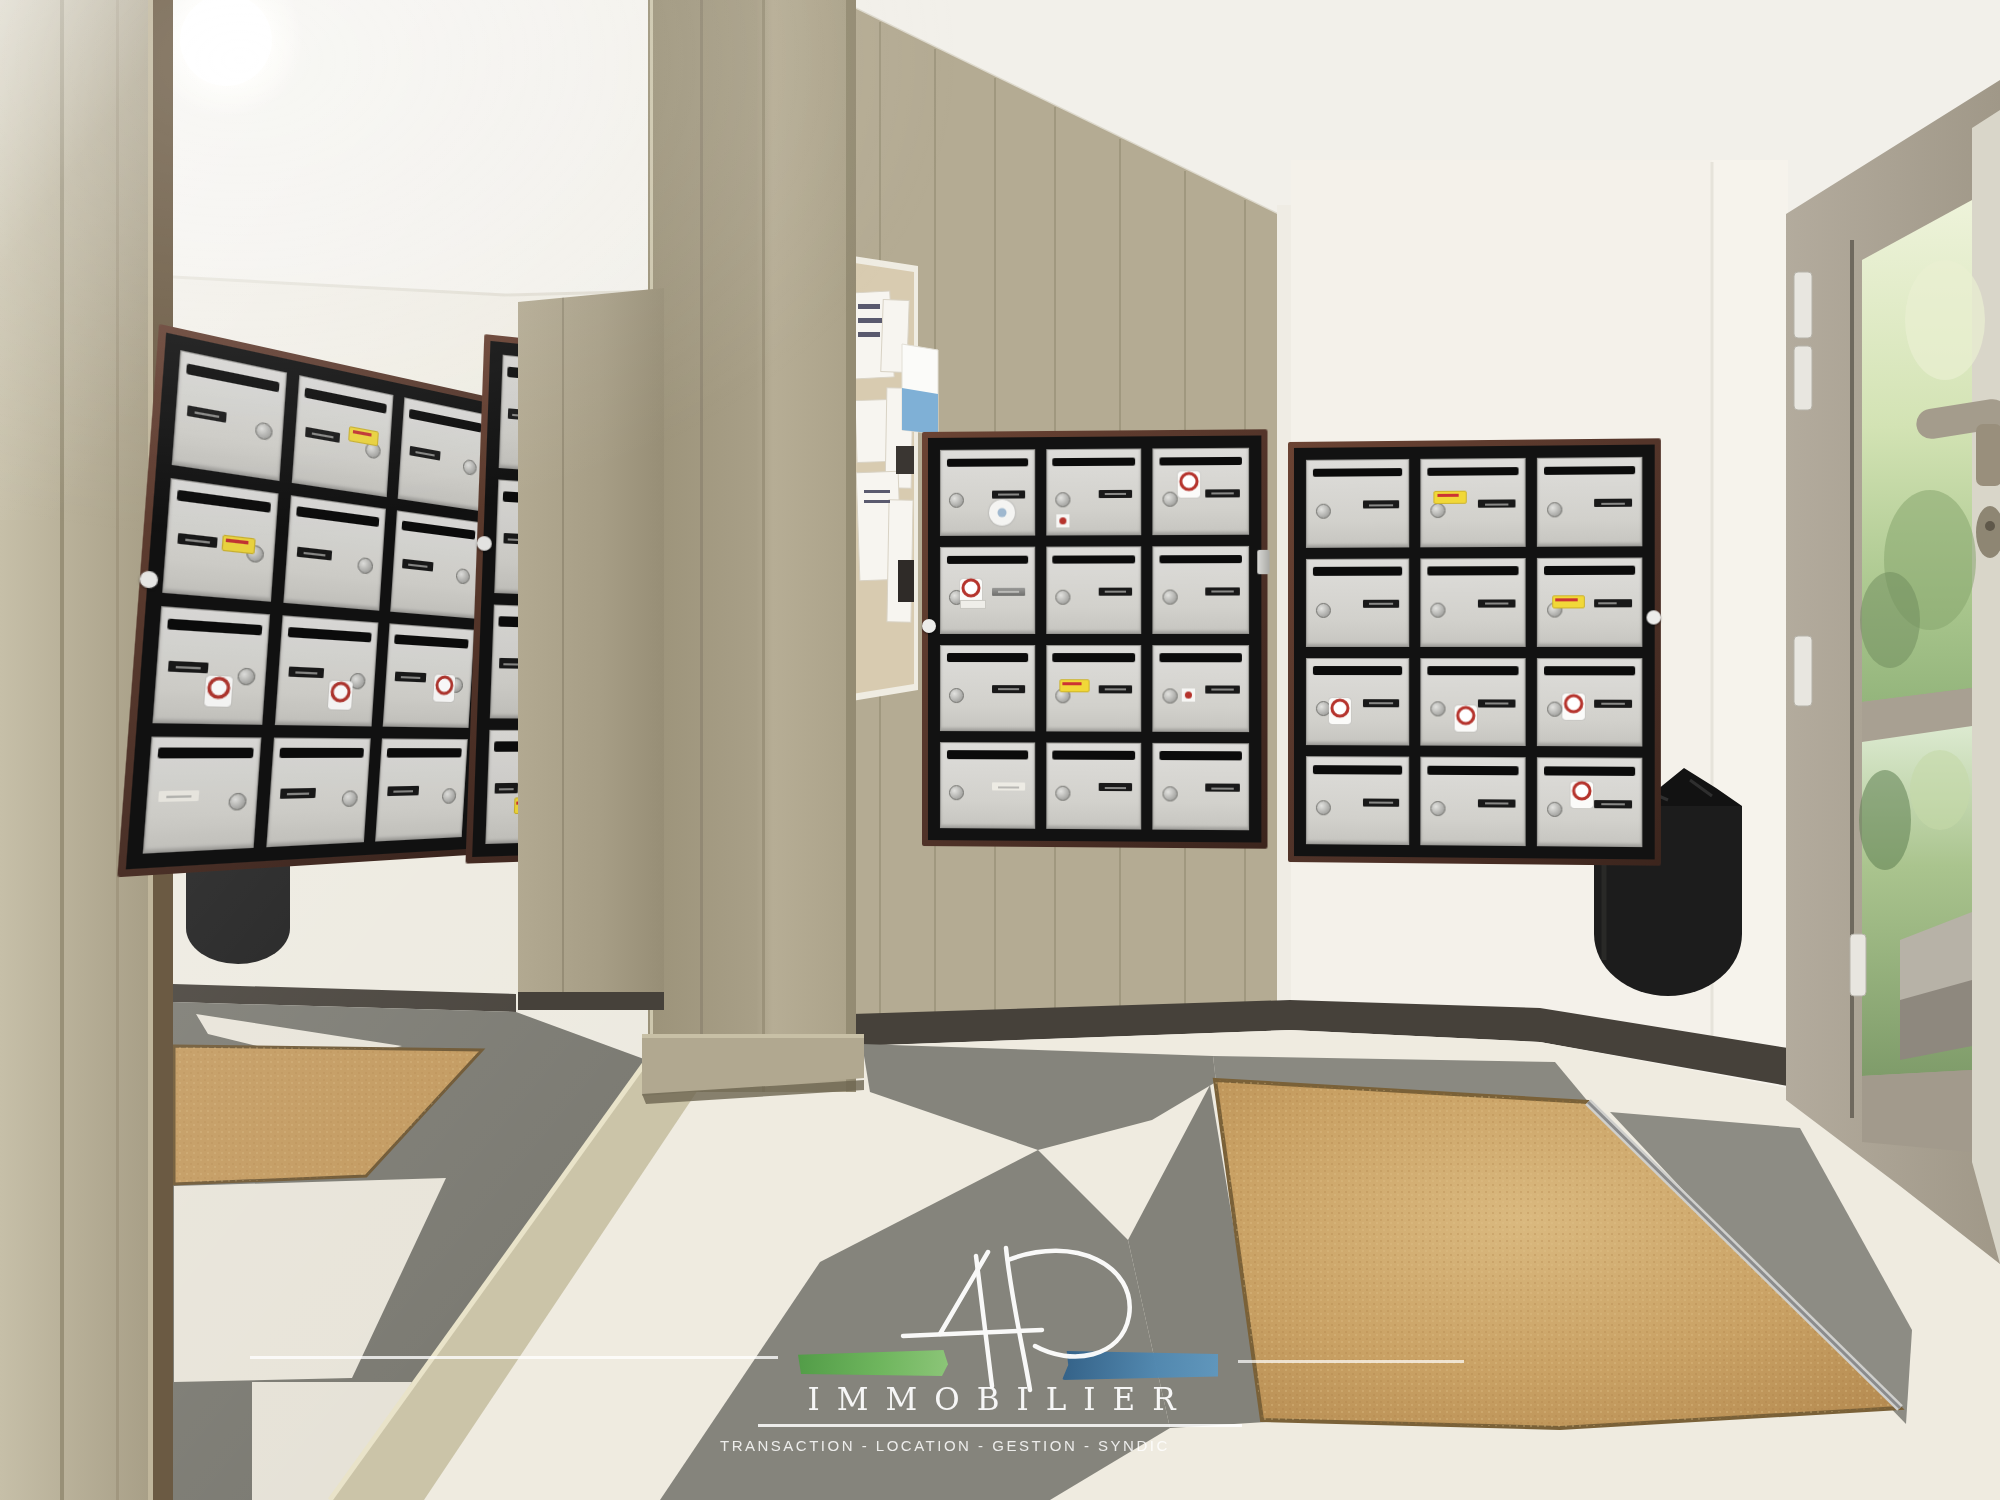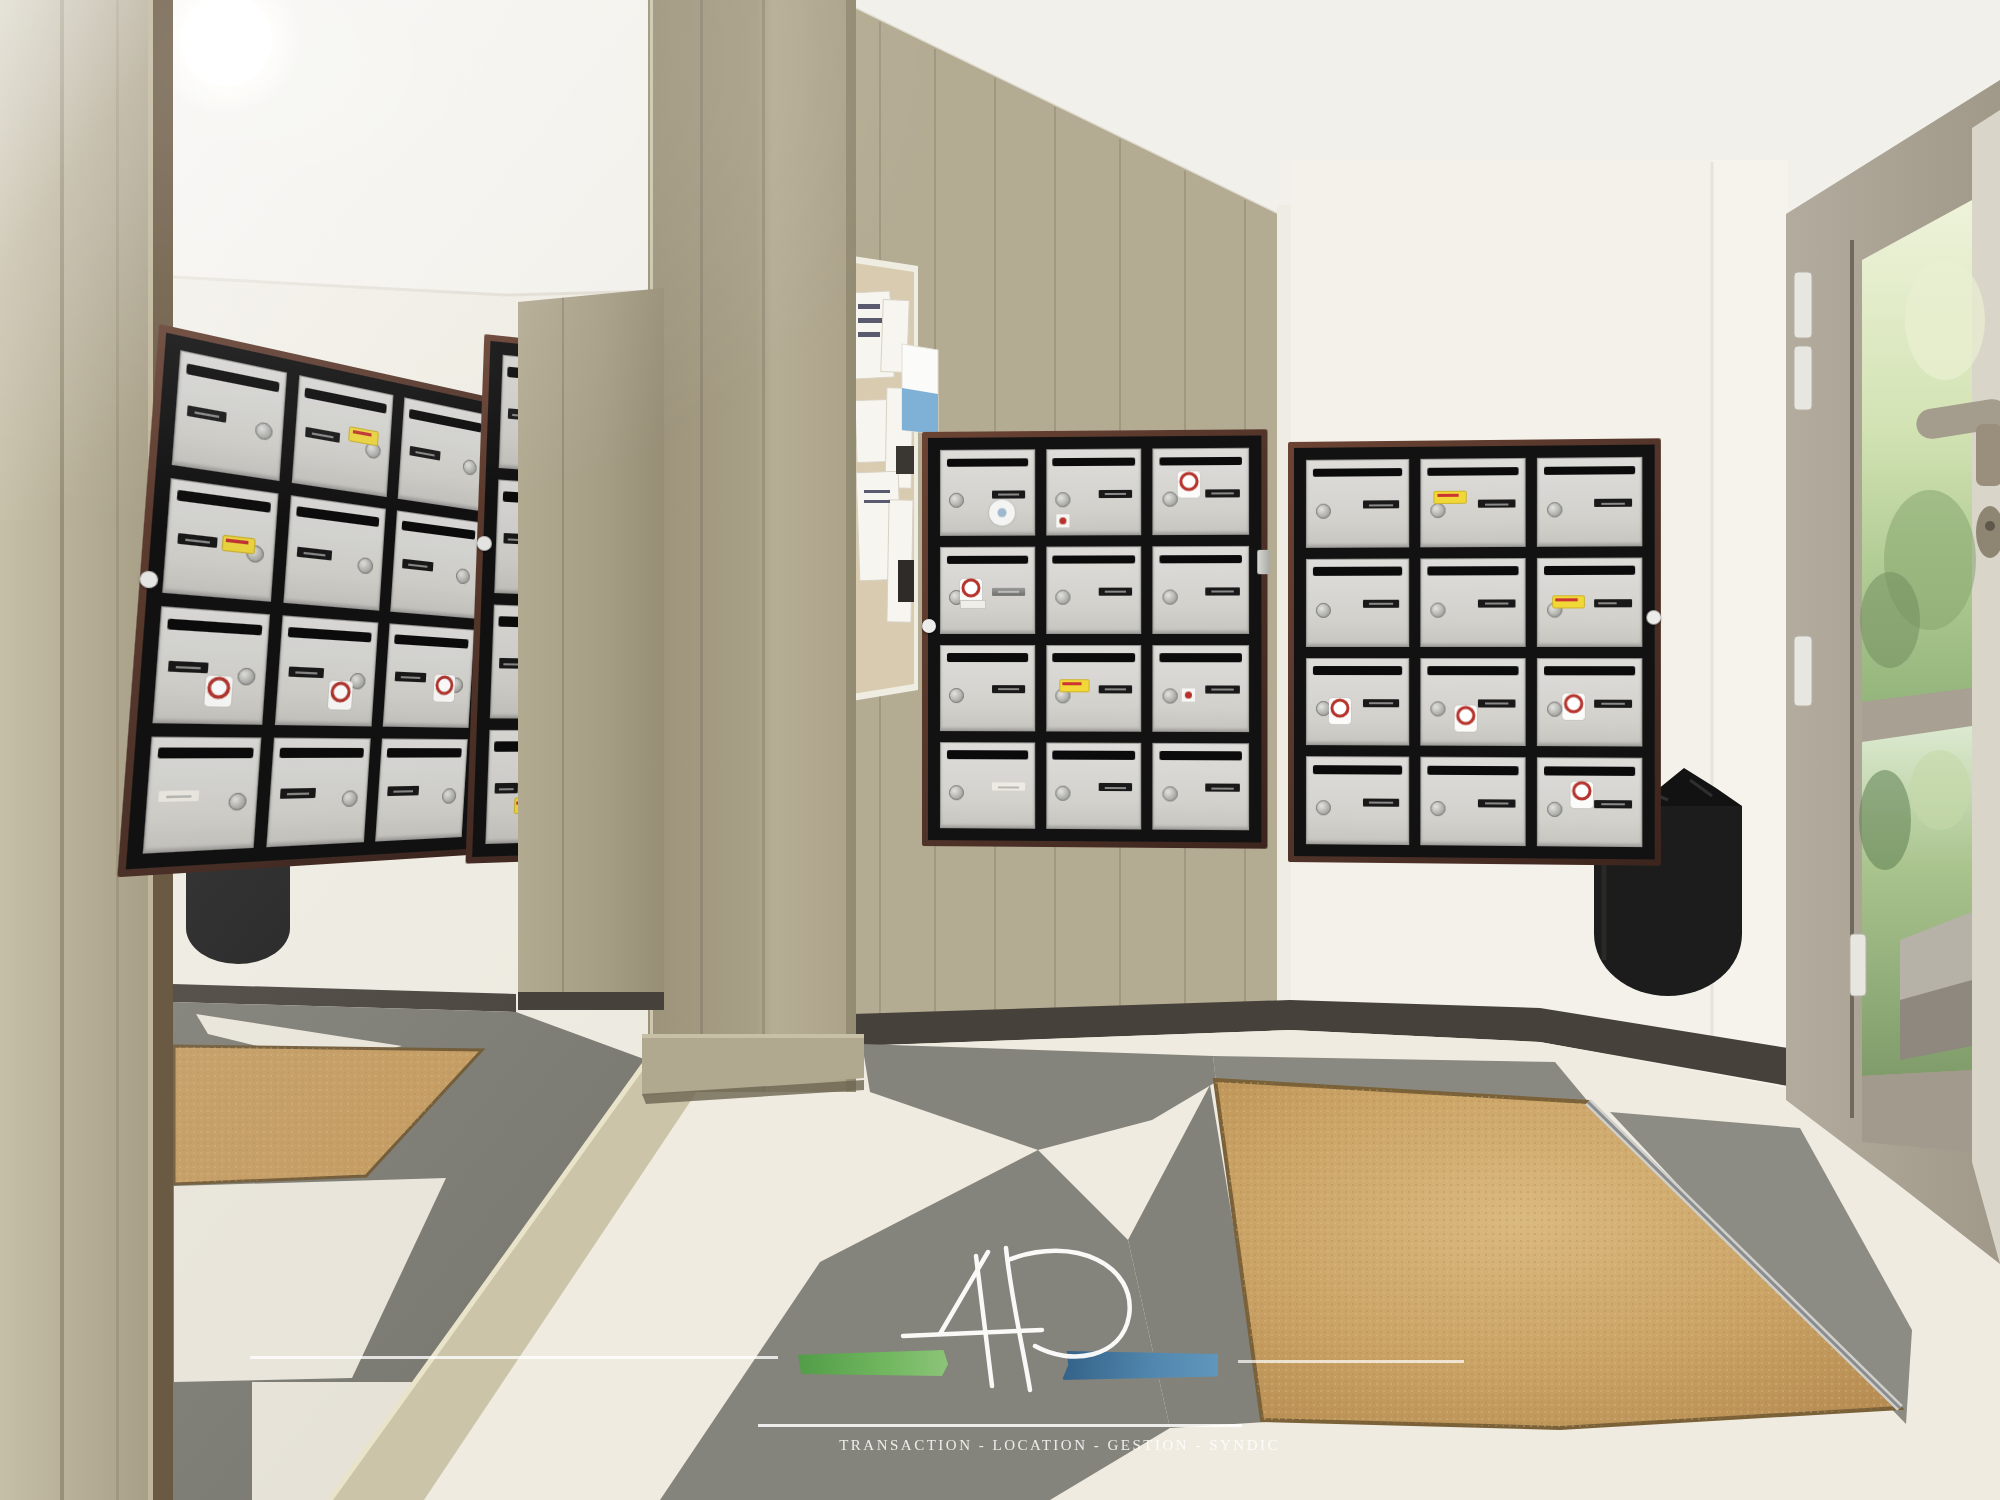--- a/index.html
+++ b/index.html
@@ -60,22 +60,22 @@
   #wm-green{position:absolute;left:798px;top:1350px;width:150px;height:26px;border-radius:3px;
      background:linear-gradient(95deg,#4f9d45,#6db85c 55%,#8cc878);
      clip-path:polygon(0 18%,97% 0,100% 55%,96% 100%,2% 92%);opacity:.95;}
   #wm-blue{position:absolute;left:1062px;top:1351px;width:156px;height:29px;border-radius:3px;
      background:linear-gradient(95deg,#2f5f88,#4f88b2 60%,#5e97bf);
      clip-path:polygon(3% 0,100% 10%,100% 88%,0 100%,4% 48%);opacity:.95;}
   #wm-mono{position:absolute;left:875px;top:1238px;}
   #wm-brand{position:absolute;left:740px;top:1381px;width:520px;text-align:center;
      font-family:"DejaVu Serif",serif;font-size:31px;letter-spacing:17px;color:rgba(255,255,255,.93);}
   #wm-rule{position:absolute;left:758px;top:1424px;width:484px;height:3px;background:rgba(255,255,255,.85);}
-  #wm-tagline{position:absolute;left:720px;top:1437px;width:560px;text-align:right;
-     font-family:Liberation Serif, serif;font-size:15px;letter-spacing:2.5px;color:rgba(255,255,255,.85);}
+  #wm-tagline{position:absolute;left:720px;top:1437px;width:560px;text-align:left;
+     font-family:Liberation Sans, sans-serif;font-size:15px;letter-spacing:2.5px;color:rgba(255,255,255,.85);}
   .sr{position:absolute;width:1px;height:1px;overflow:hidden;clip-path:inset(50%);}
   #exposure{position:absolute;left:0;top:0;width:2000px;height:1500px;z-index:40;pointer-events:none;
      background:radial-gradient(1200px 800px at 12% 4%,rgba(255,255,255,.22),rgba(255,255,255,0) 60%);}
 </style>
 </head>
 <body>
 <div id="stage">
 
 <svg id="scene" width="2000" height="1500" viewBox="0 0 2000 1500">
   <defs>
@@ -570,17 +570,18 @@
     <g stroke="#ffffff" stroke-width="4.5" fill="none" stroke-linecap="round" opacity="0.95">
       <path d="M113,14 L65,96"></path>
       <path d="M28,98 L167,92"></path>
       <path d="M101,18 L117,148"></path>
       <path d="M131,10 C136,60 150,120 155,152"></path>
       <path d="M133,22 C200,-4 262,28 254,78 C247,120 196,128 160,108"></path>
     </g>
     <title>4P</title>
   </svg>
   <span class="sr">4P</span>
+  <div id="wm-brand">IMMOBILIER</div>
   <div id="wm-rule"></div>
   <div id="wm-tagline">TRANSACTION - LOCATION - GESTION - SYNDIC</div>
 </div>
 
 </div>
 
 </body></html>

